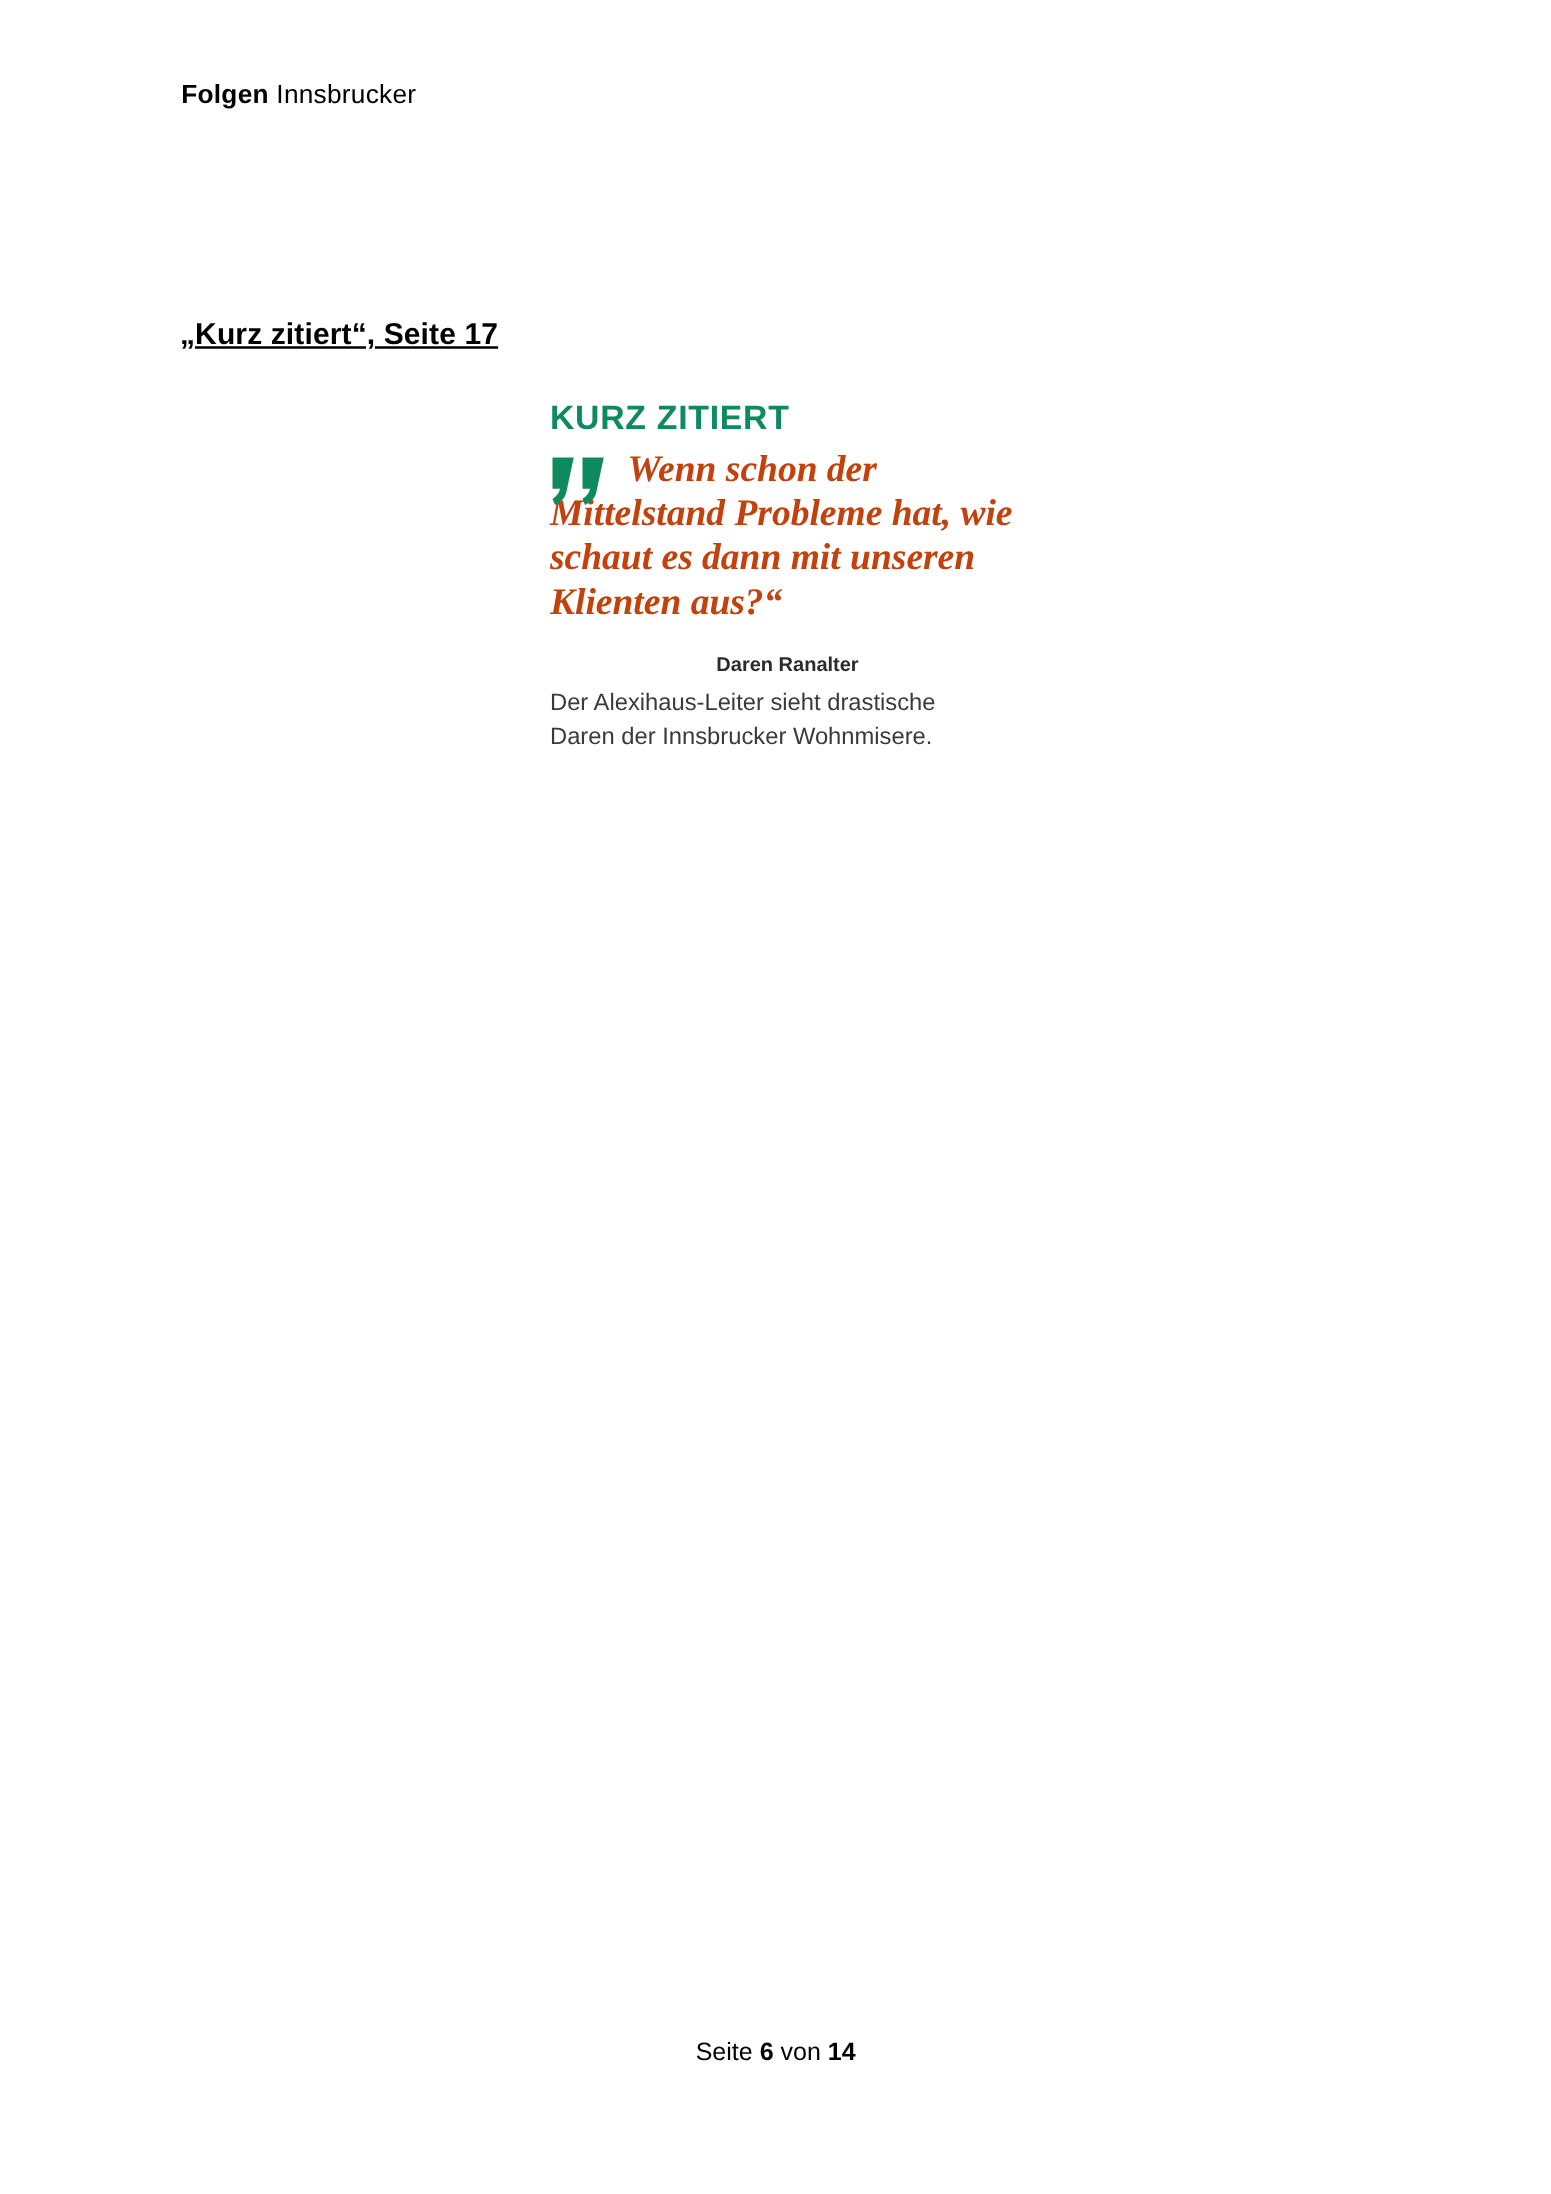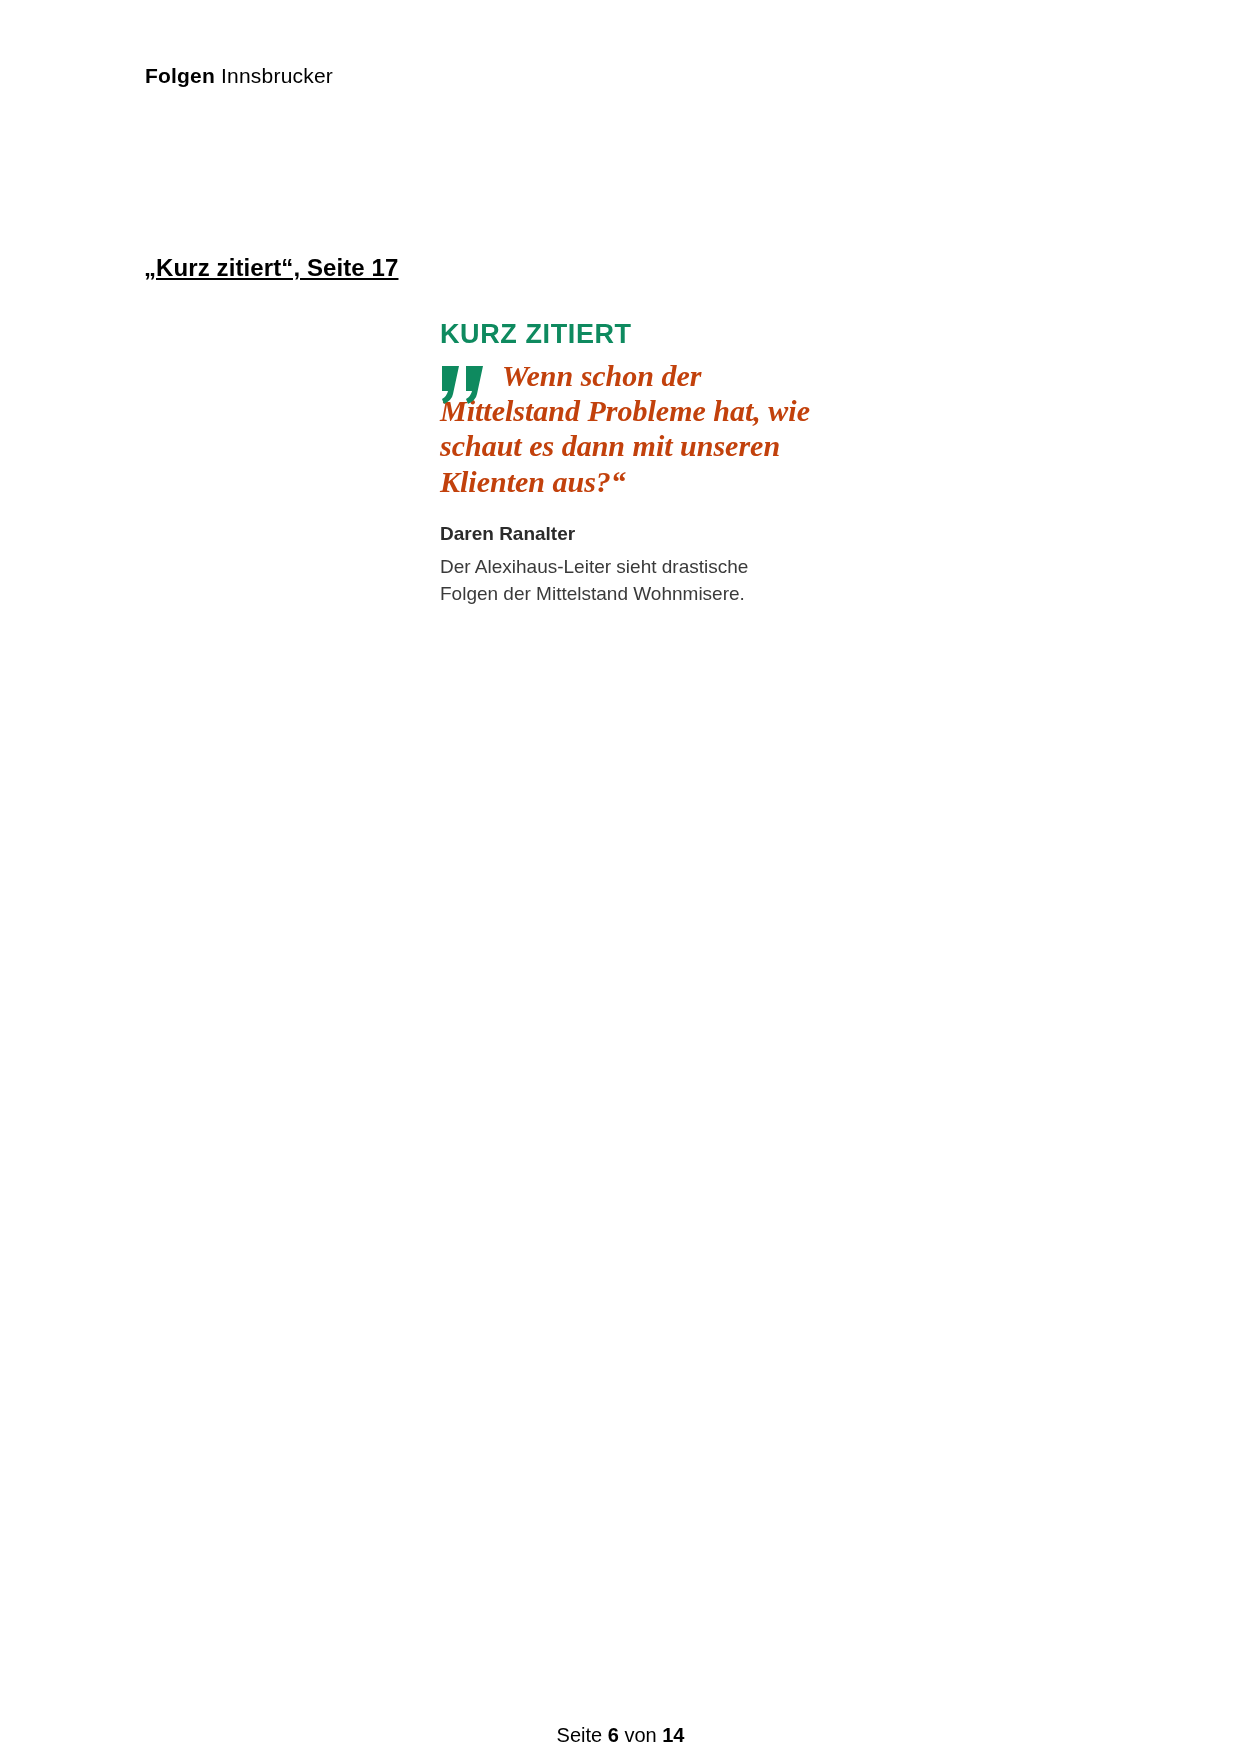--- a/index.html
+++ b/index.html
@@ -92,41 +92,42 @@
     font-size: 30px;
     line-height: 1.18;
     color: #c2410c;
     margin: 0;
     text-indent: 62px;
   }
 
   .clip-author {
     font-family: "Liberation Sans", sans-serif;
     font-weight: bold;
-    font-size: 19px;
+    font-size: 16px;
     color: #2b2b2b;
     margin: 24px 0 8px 0;
     line-height: 1.2;
+    text-align: center;
   }
 
   .clip-desc {
     font-family: "Liberation Sans", sans-serif;
     font-size: 19px;
     line-height: 1.42;
     color: #3a3a3a;
     margin: 0;
     max-width: 340px;
   }
 
   
   .footer {
     position: absolute;
     left: 0;
     right: 0;
-    top: 1724px;
+    top: 1631px;
     text-align: center;
     font-size: 20px;
     white-space: nowrap;
   }
   .footer .b { font-weight: bold; }
   .footer .n { font-weight: normal; }
 </style>
 </head>
 <body>
 
@@ -148,21 +149,21 @@
         <svg viewBox="0 0 54 46" width="54" height="46" aria-hidden="true">
           <path d="M2 2 L19 2 L13 30 Q12 36 4 40 L2 35 Q7 32 8 27 L2 27 Z" fill="#0e8a5f"></path>
           <path d="M26 2 L43 2 L37 30 Q36 36 28 40 L26 35 Q31 32 32 27 L26 27 Z" fill="#0e8a5f"></path>
         </svg>
       </span>
       <p class="clip-quote">Wenn schon der Mittelstand Probleme hat, wie schaut es dann mit unseren Klienten aus?“</p>
     </div>
 
     <div class="clip-author">Daren Ranalter</div>
 
-    <p class="clip-desc">Der Alexihaus-Leiter sieht drastische Folgen der Mittelstand Wohnmisere.</p>
+    <p class="clip-desc">Der Alexihaus-Leiter sieht drastische Daren der Innsbrucker Wohnmisere.</p>
 
   </div>
 
   <div class="footer">
     <span class="n">Seite </span><span class="b">6</span><span class="n"> von </span><span class="b">14</span>
   </div>
 
 </div>
 
 </body></html>

